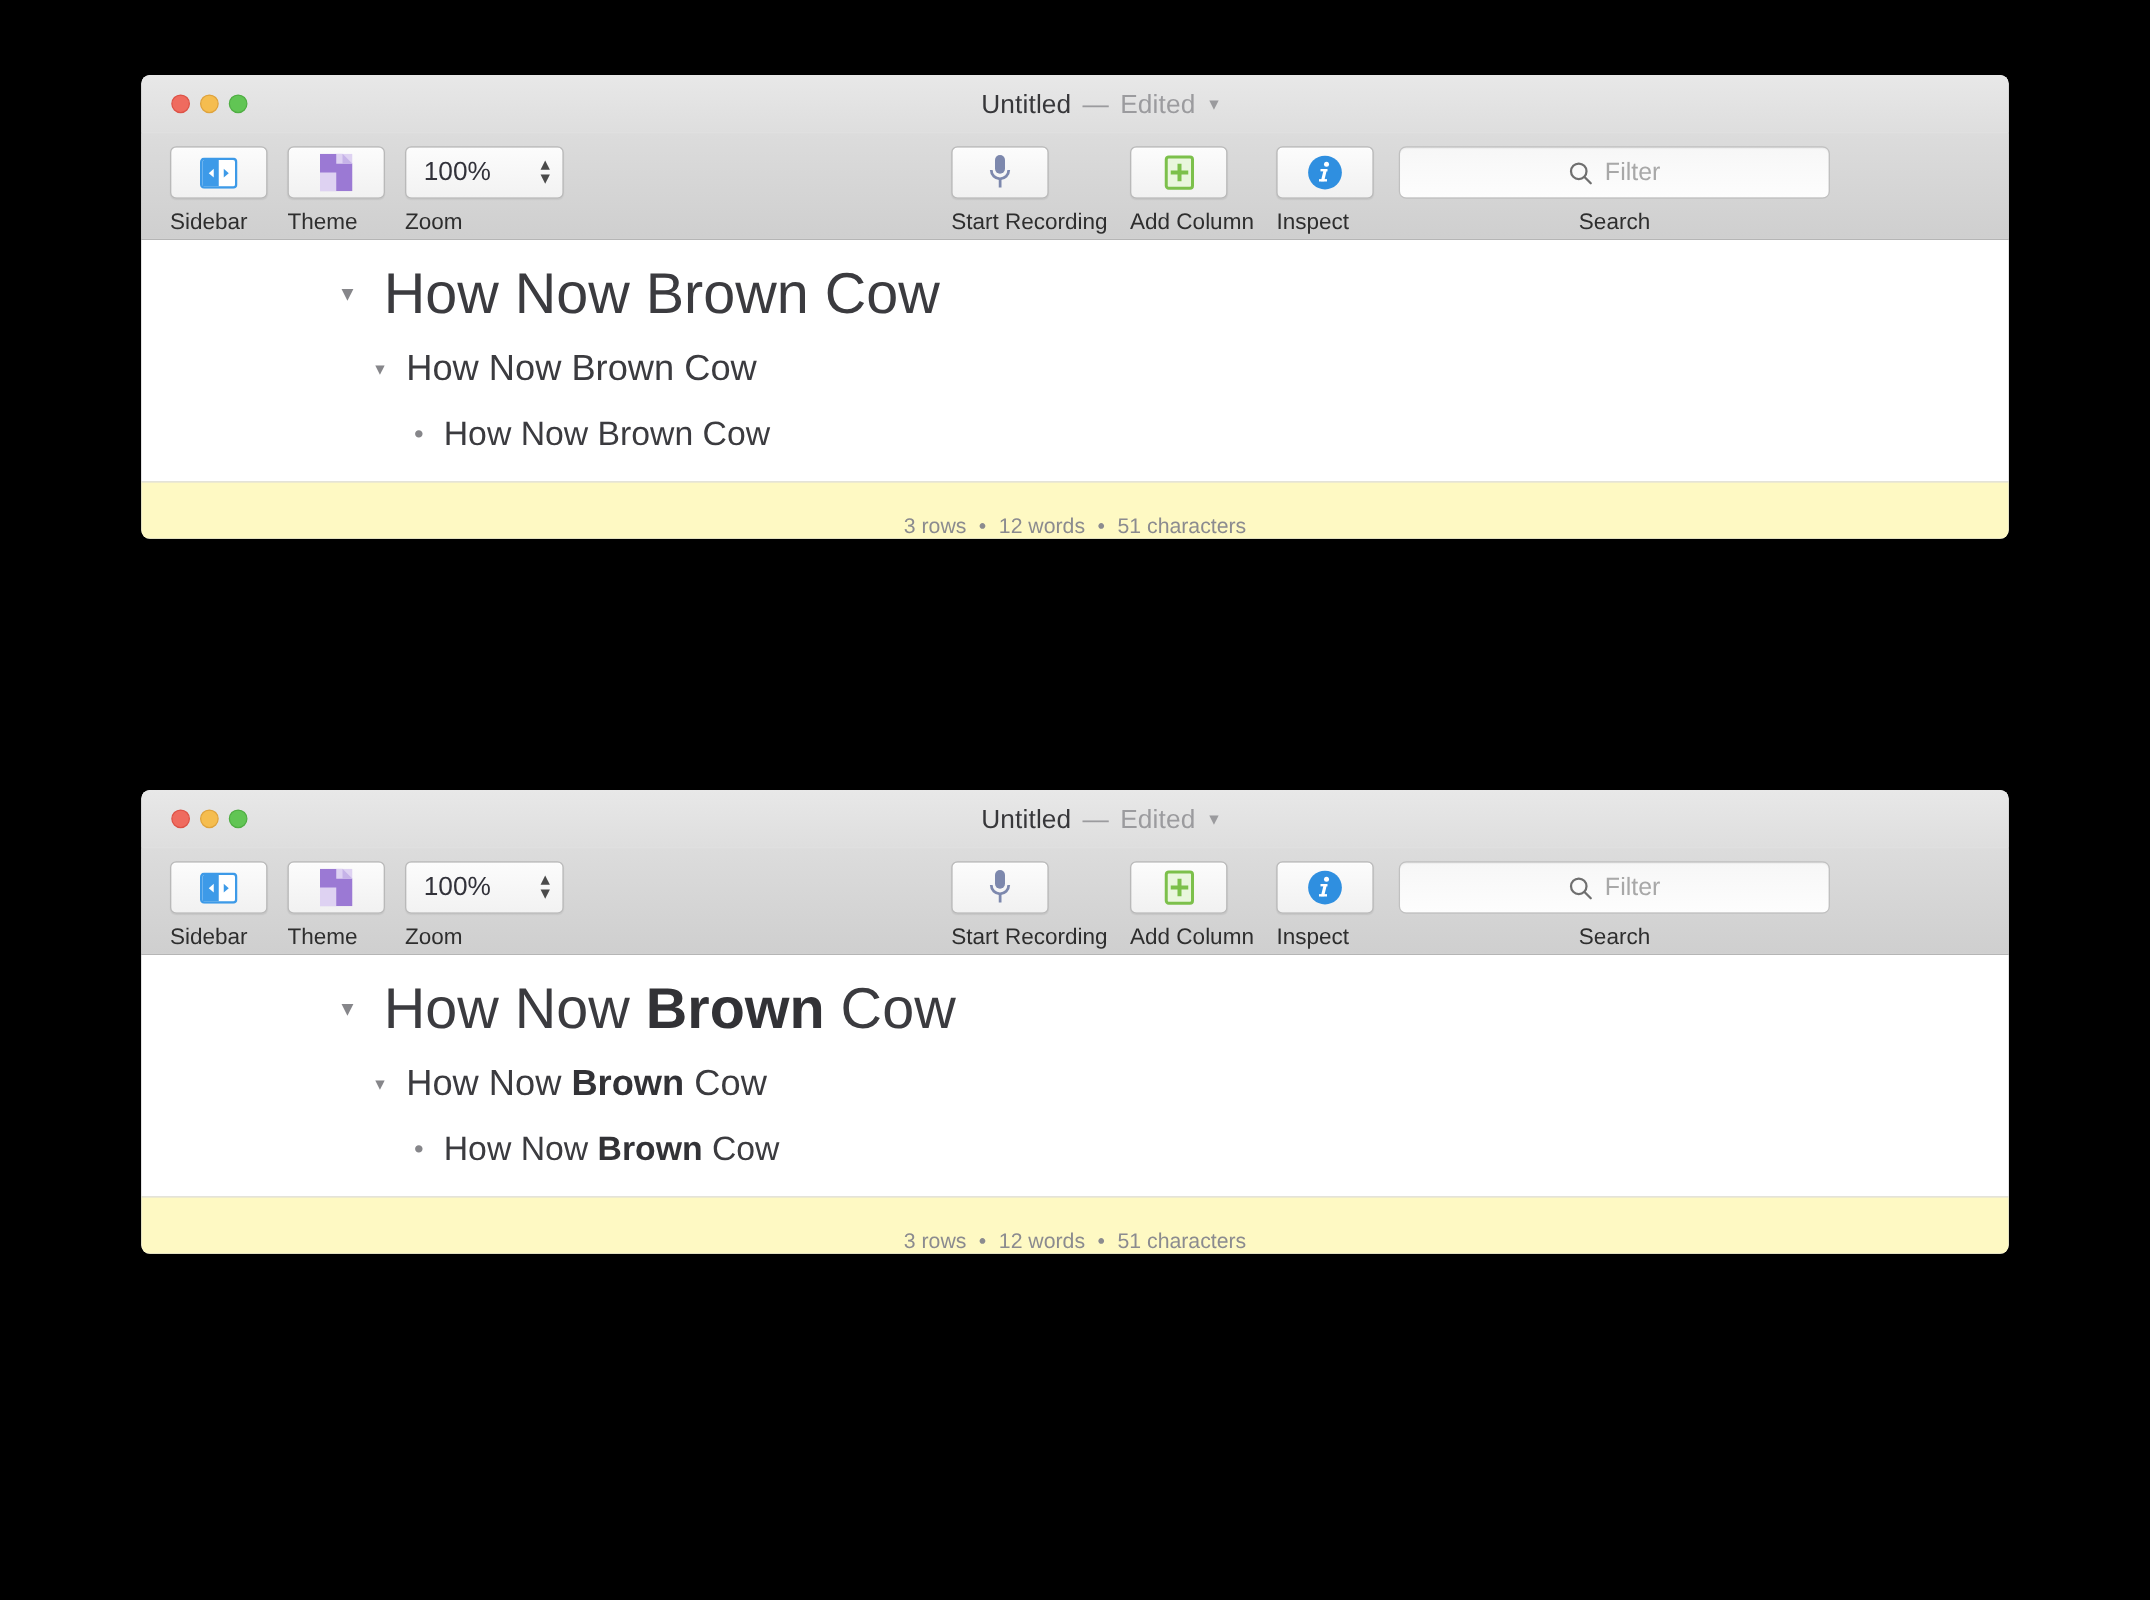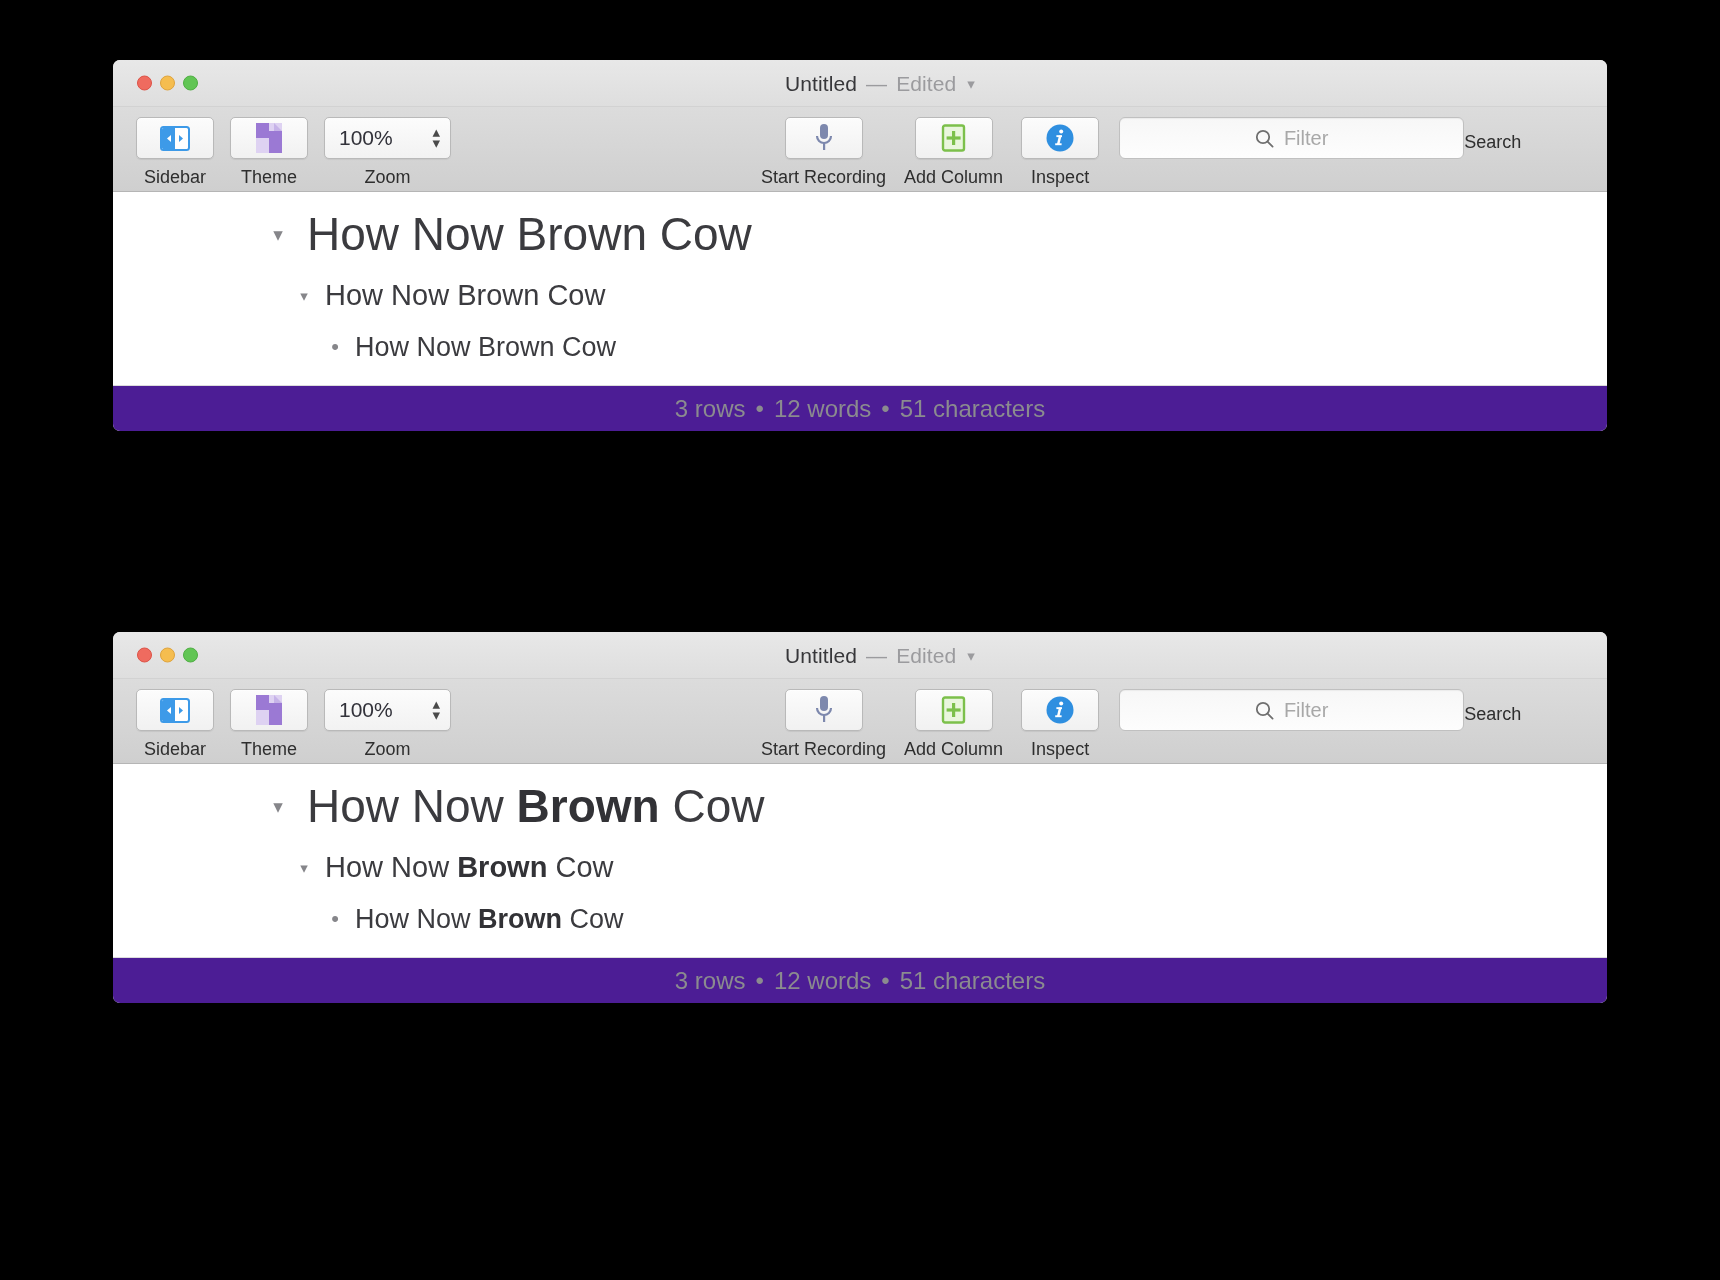--- a/index.html
+++ b/index.html
@@ -76,21 +76,21 @@
     border-bottom: 1px solid #b5b5b5;
     display: flex;
     align-items: flex-start;
     padding: 10px 23px 0 23px;
     position: relative;
   }
 
   .tb-item {
     display: flex;
     flex-direction: column;
-    align-items: center;
+    align-items: flex-start;
   }
   .tb-label {
     margin-top: 8px;
     font-size: 18px;
     color: #2e2e2e;
     white-space: nowrap;
   }
 
   .tb-btn {
     width: 78px; height: 42px;
@@ -135,21 +135,21 @@
     flex-direction: column;
     align-items: center;
     line-height: 0.72;
     color: #4a4a4a;
     font-size: 15px;
   }
 
   .tb-gap-left { width: 310px; }
 
   
-  .search-item { display: flex; flex-direction: row; align-items: center; }
+  .search-item { display: flex; flex-direction: column; align-items: center; }
   .search-field {
     width: 345px; height: 42px;
     border-radius: 6px;
     background: linear-gradient(to bottom, #f7f7f7 0%, #fdfdfd 100%);
     border: 1px solid #c0c0c0;
     box-shadow: 0 1px 1px rgba(0,0,0,0.05) inset;
     display: flex;
     align-items: center;
     justify-content: center;
     gap: 10px;
@@ -202,26 +202,26 @@
     line-height: 1.35;
     margin-top: 14px;
   }
   .row-3 .marker { width: 18px; font-size: 22px; margin-right: 11px; position: relative; top: -2px; }
 
   .bold-word { font-weight: 700; color: #323236; }
 
   
   .statusbar {
     height: 46px;
-    background: #4c1d95;
+    background: #fef9c3;
     border-top: 1px solid #dcdcdc;
     display: flex;
-    align-items: center;
+    align-items: flex-end;
     justify-content: center;
-    font-size: 24px;
+    font-size: 17px;
     color: #8b8b8f;
   }
   .statusbar .dot { padding: 0 10px; }
 </style>
 </head>
 <body>
 
 <div class="window win1">
 
   <div class="titlebar">

